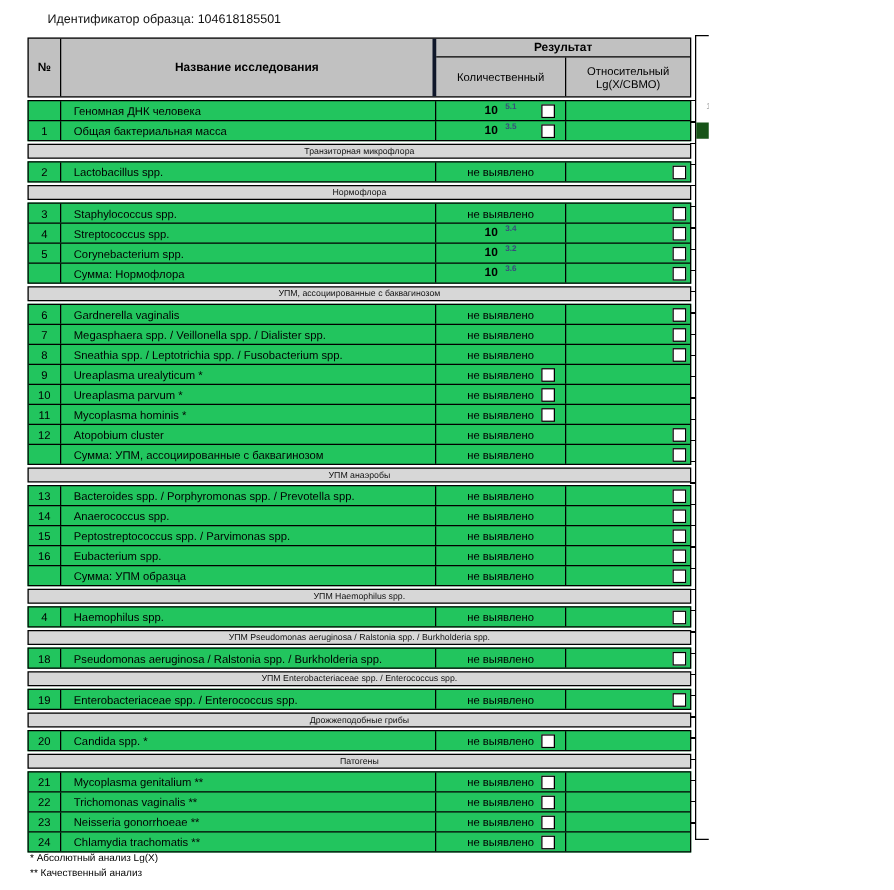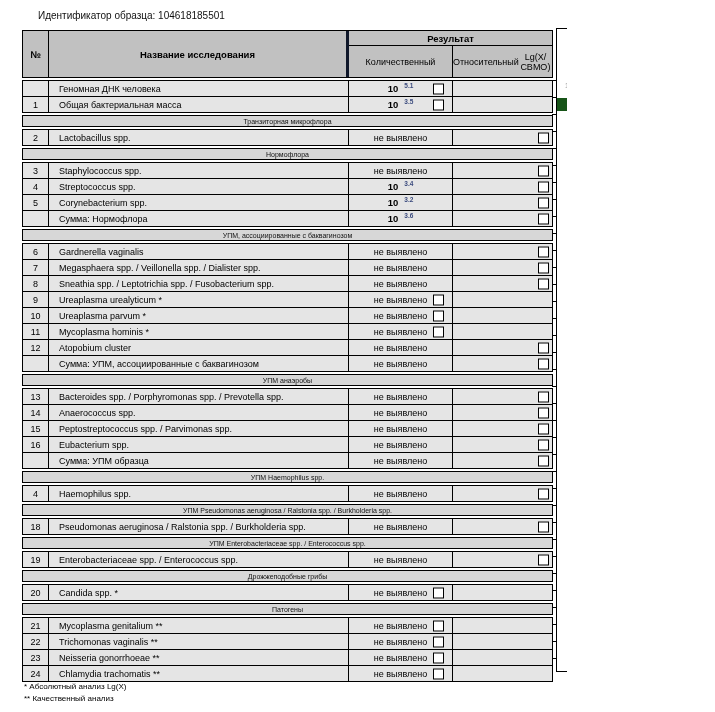--- a/index.html
+++ b/index.html
@@ -9,23 +9,23 @@
 
   
   .tstack{position:absolute;left:22px;top:30px;width:531px;display:flex;flex-direction:column;gap:2px;}
   .thead{display:grid;grid-template-columns:26px 300px 104px 99px;grid-template-rows:15px 31px;
          background:#c1c1c1;border:1px solid #000;}
   .hc{display:flex;align-items:center;justify-content:center;text-align:center;}
   .hc-num{grid-row:1/3;grid-column:1;border-right:1px solid #000;font-weight:bold;font-size:9.5px;}
   .hc-name{grid-row:1/3;grid-column:2;border-right:3px solid #0f172a;font-weight:bold;font-size:9.5px;}
   .hc-result{grid-row:1;grid-column:3/5;border-bottom:1px solid #000;font-weight:bold;font-size:9.5px;}
   .hc-quant{grid-row:2;grid-column:3;border-right:1px solid #000;font-size:9px;}
-  .hc-rel{grid-row:2;grid-column:4;font-size:9px;line-height:10px;}
-
-  .rowbox{border:1px solid #000;background:#e5e5e5;}
+  .hc-rel{grid-row:2;grid-column:4;font-size:9px;flex-direction:column;line-height:10px;}
+
+  .rowbox{border:1px solid #000;background:#22c55e;}
   .trow{display:grid;grid-template-columns:26px 300px 104px 99px;height:15px;}
   .trow + .trow{border-top:1px solid #000;}
   .cell{display:flex;align-items:center;position:relative;}
   .c-num{justify-content:center;border-right:1px solid #000;font-size:9px;}
   .c-name{padding-left:10px;border-right:1px solid #000;font-size:9px;white-space:nowrap;overflow:hidden;}
   .c-quant{justify-content:center;border-right:1px solid #000;font-size:9px;}
   .c-rel{justify-content:flex-end;}
   .v10{font-weight:bold;font-size:9.5px;}
   .vexp{font-size:6.5px;font-weight:bold;color:#3a4a7d;position:relative;top:-3px;margin-left:6px;}
   .cb{position:absolute;right:8px;top:50%;transform:translateY(-50%);

